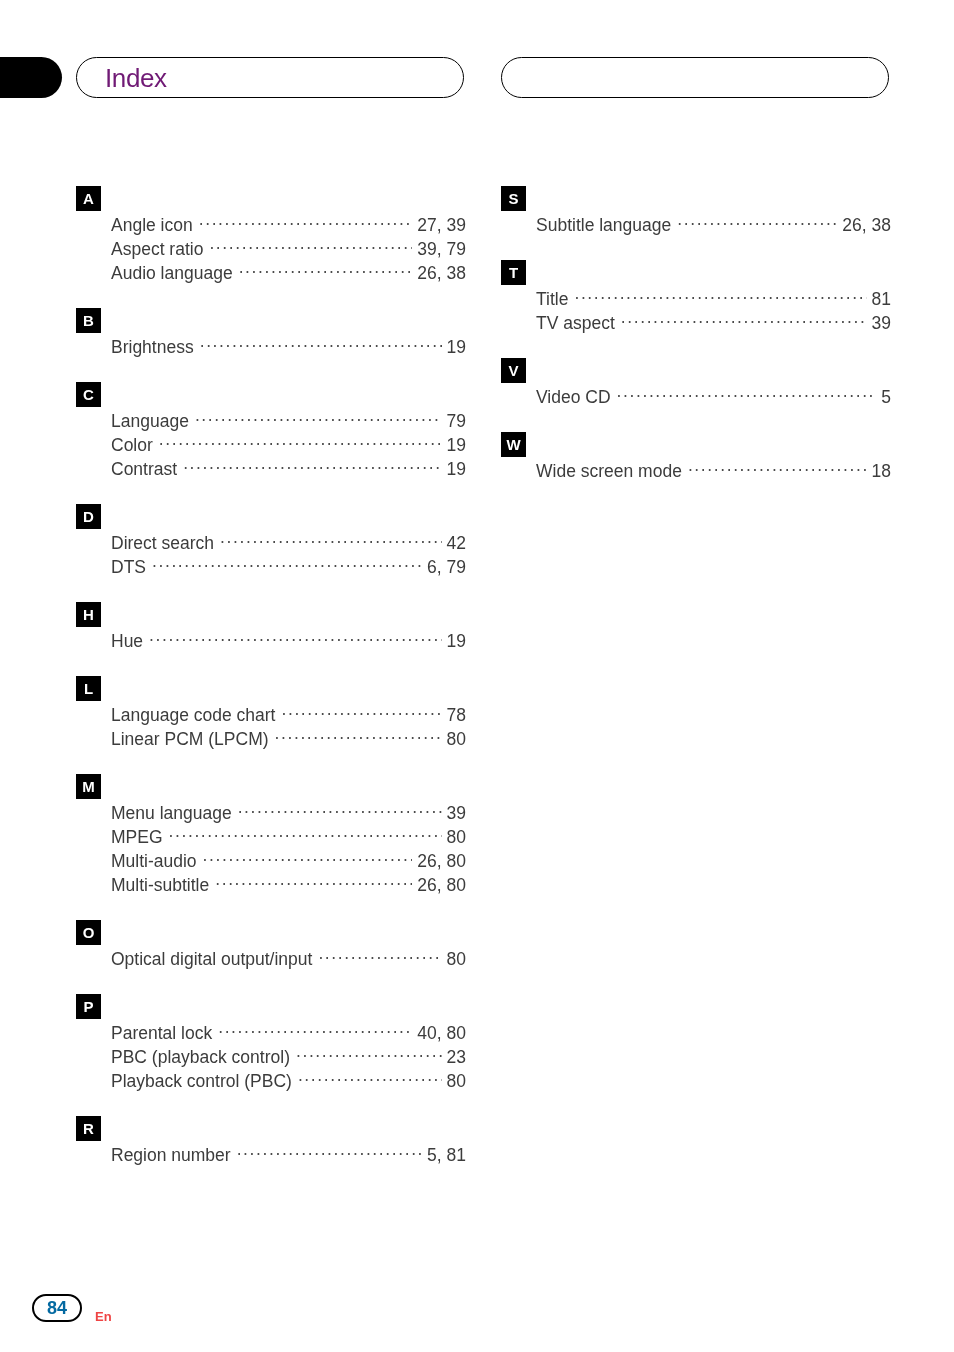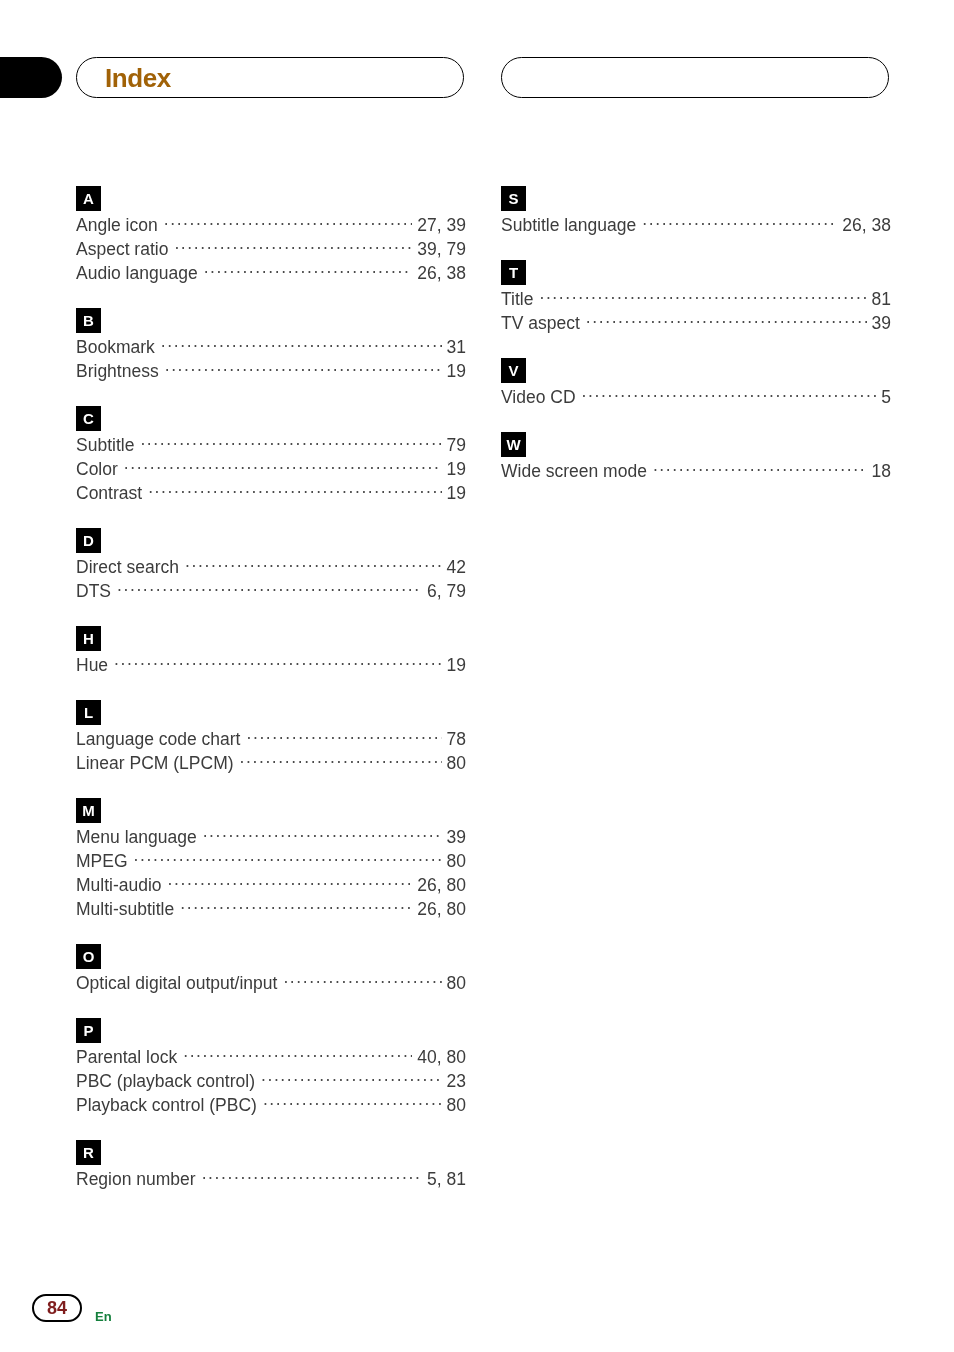--- a/index.html
+++ b/index.html
@@ -50,23 +50,23 @@
   .header-box-right {
     left: 501px;
     width: 388px;
   }
   .header-title {
     position: absolute;
     left: 28px;
     top: 50%;
     transform: translateY(-50%);
     font-size: 26px;
-    font-weight: bold;
+    font-weight: normal;
     letter-spacing: -0.4px;
-    color: #a16207;
+    color: #701a75;
     line-height: 1;
   }
 
   
   .columns {
     position: absolute;
     top: 186px;
     left: 0;
     width: 954px;
   }
@@ -94,20 +94,21 @@
     margin-bottom: 2px;
   }
 
   .entry {
     display: flex;
     align-items: baseline;
     font-size: 17.5px;
     line-height: 24px;
     color: #3c3c3c;
     white-space: nowrap;
+    margin-left: 35px;
   }
   .entry-label {
     flex: 0 0 auto;
     padding-right: 4px;
   }
   .entry-dots {
     flex: 1 1 auto;
     overflow: hidden;
     height: 18px;
     position: relative;
@@ -143,30 +144,30 @@
     bottom: 30px;
     width: 50px;
     height: 28px;
     border: 2px solid #000000;
     border-radius: 14px;
     box-sizing: border-box;
     text-align: center;
     line-height: 24px;
     font-size: 18px;
     font-weight: bold;
-    color: #7f1d1d;
+    color: #0369a1;
     background: #ffffff;
   }
   .lang-code {
     position: absolute;
     left: 95px;
     bottom: 28px;
     font-size: 13px;
     font-weight: bold;
-    color: #15803d;
+    color: #ef4444;
   }
 </style>
 </head>
 <body>
 
 <div class="page-header">
   <div class="header-tab"></div>
 
   <div class="header-box header-box-left">
     <span class="header-title">Index</span>
@@ -186,30 +187,26 @@
         </div><div class="entry">
           <span class="entry-label">Aspect ratio</span>
           <span class="entry-dots"></span>
           <span class="entry-page">39, 79</span>
         </div><div class="entry">
           <span class="entry-label">Audio language</span>
           <span class="entry-dots"></span>
           <span class="entry-page">26, 38</span>
         </div></div>
       <div class="section"><div class="letter-badge">B</div><div class="entry">
-          <span class="entry-label">Bookmark</span>
-          <span class="entry-dots"></span>
-          <span class="entry-page">31</span>
-        </div><div class="entry">
           <span class="entry-label">Brightness</span>
           <span class="entry-dots"></span>
           <span class="entry-page">19</span>
         </div></div>
       <div class="section"><div class="letter-badge">C</div><div class="entry">
-          <span class="entry-label">Subtitle</span>
+          <span class="entry-label">Language</span>
           <span class="entry-dots"></span>
           <span class="entry-page">79</span>
         </div><div class="entry">
           <span class="entry-label">Color</span>
           <span class="entry-dots"></span>
           <span class="entry-page">19</span>
         </div><div class="entry">
           <span class="entry-label">Contrast</span>
           <span class="entry-dots"></span>
           <span class="entry-page">19</span>

